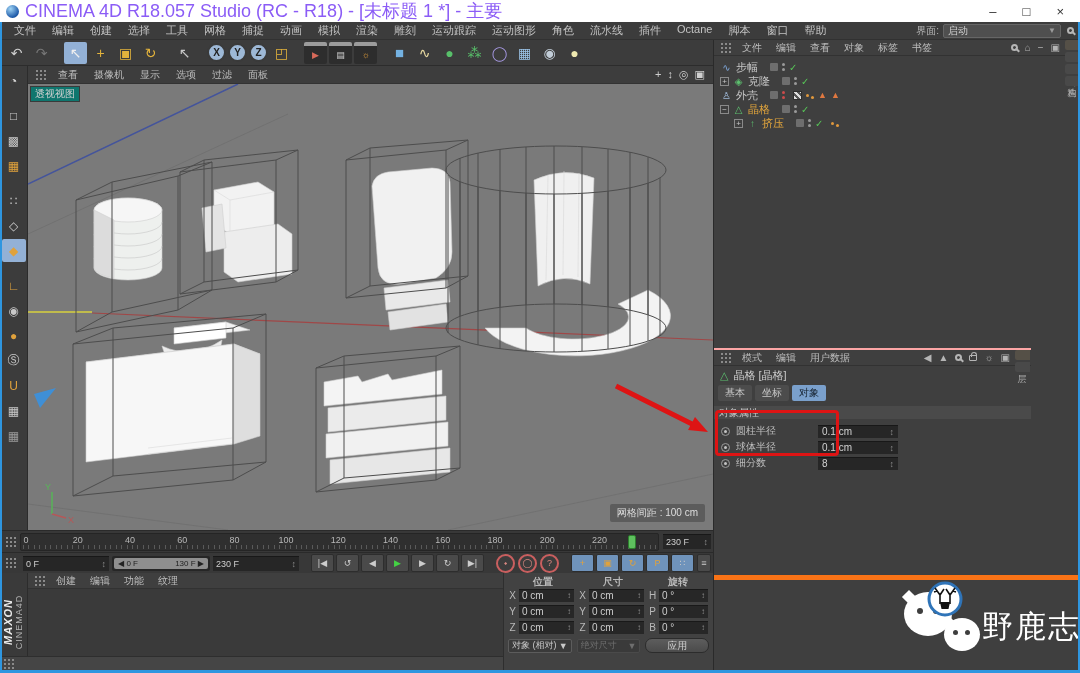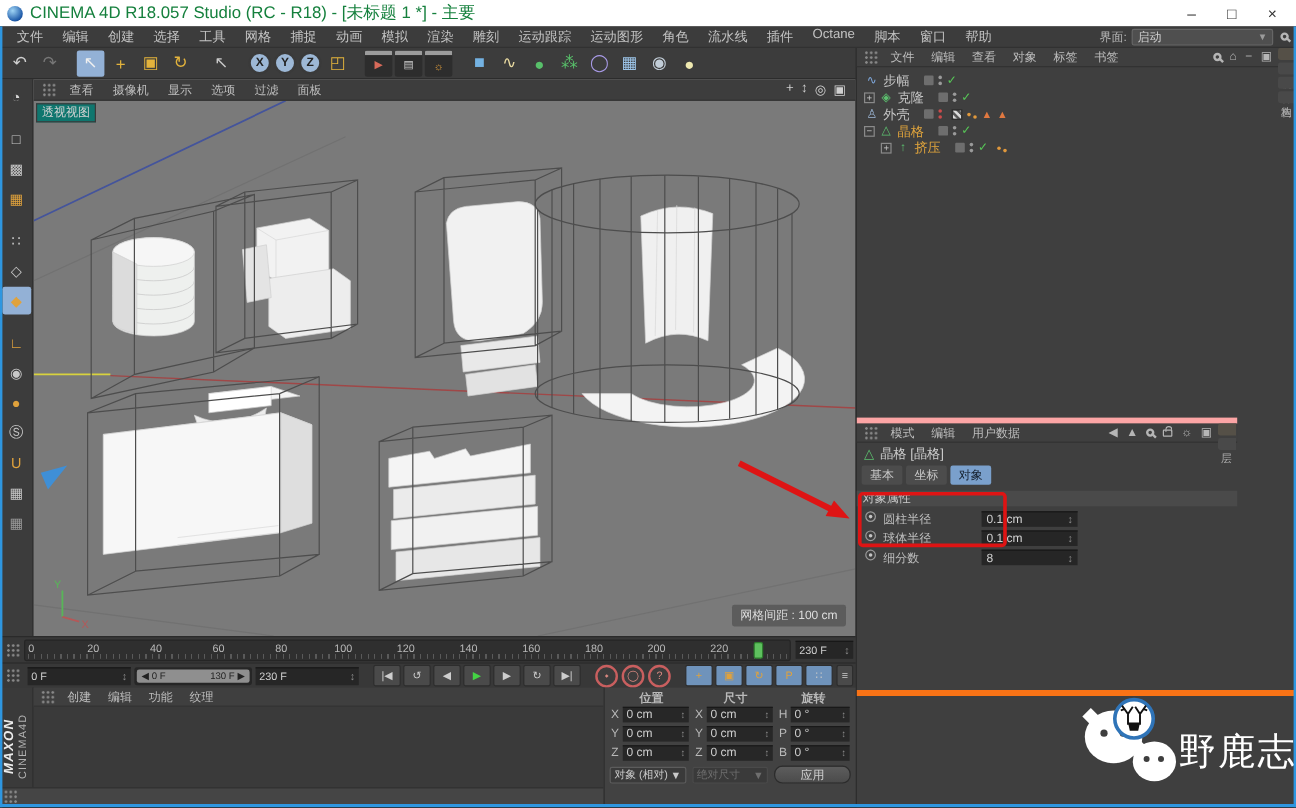--- a/index.html
+++ b/index.html
@@ -2,21 +2,21 @@
 <html><head>
 <meta charset="utf-8">
 <style>
   *{box-sizing:border-box;margin:0;padding:0;}
   html,body{background:#222;}
   body{font-family:"Liberation Sans","DejaVu Sans",sans-serif;}
   .app{position:relative;width:1080px;height:673px;background:#3c3c3c;overflow:hidden;}
   
   .titlebar{position:absolute;left:0;top:0;width:1080px;height:22px;background:#fff;display:flex;align-items:center;padding:0 6px;}
   .appicon{width:13px;height:13px;border-radius:50%;background:radial-gradient(circle at 35% 30%,#9fd4f5,#1d59a8 70%,#0d2c55);margin-right:6px;}
-  .title-text{font-size:14px;color:#15803d;}
+  .title-text{font-size:18px;color:#8b5cf6;}
   .win-controls{margin-left:auto;display:flex;gap:26px;padding-right:10px;color:#333;font-size:13px;}
   .win-controls span{cursor:default;}
   
   .edge-bottom{position:absolute;left:0;top:670px;width:1080px;height:3px;background:#2e96e0;z-index:70;}
   .edge-left{position:absolute;left:0;top:22px;width:2px;height:651px;background:#2e96e0;z-index:70;}
   .edge-right{position:absolute;right:0;top:22px;width:2px;height:651px;background:#2e96e0;z-index:70;}
   
   .menubar{position:absolute;left:0;top:22px;width:1080px;height:18px;background:#3c3c3c;border-bottom:1px solid #313131;display:flex;align-items:center;font-size:11px;color:#c3c3c3;padding:0 6px;}
   .menubar .mi{padding:0 8px;cursor:default;}
   .menubar .spacer{flex:1;}
@@ -69,28 +69,28 @@
   .om-dots.red i{background:#cc4b4b;}
   .om-check{color:#57c457;font-size:10px;margin-right:4px;}
   .om-tags{display:flex;align-items:center;gap:4px;margin-left:4px;}
   .tag-tex{width:9px;height:9px;background-image:linear-gradient(45deg,#ddd 25%,#555 25%,#555 50%,#ddd 50%,#ddd 75%,#555 75%);background-size:6px 6px;border:1px solid #2e2e2e;}
   .tag-phong{width:3px;height:3px;border-radius:50%;background:#e0983c;box-shadow:5px 2px 0 #e0983c;margin-right:5px;}
   .tag-tri{color:#e07840;font-size:9px;font-style:normal;}
   .side-tabs{position:absolute;right:1px;top:0;width:15px;display:flex;flex-direction:column;gap:2px;z-index:6;}
   .side-tab{writing-mode:vertical-rl;background:#494949;border-radius:2px 0 0 2px;color:#ababab;font-size:9px;padding:5px 2px;text-align:center;}
   .side-tab.active{background:#555047;color:#e0a43c;}
   
-  .am{position:absolute;left:0;top:308px;width:317px;height:227px;border-top:5px solid #fca5a5;}
+  .am{position:absolute;left:0;top:308px;width:317px;height:227px;border-top:2px solid #fca5a5;}
   .am-title{display:flex;align-items:center;height:18px;padding:0 6px;font-size:11px;color:#cdcdcd;}
   .am-title .obj-icon{color:#5cbf6e;margin-right:5px;font-size:11px;}
   .am-tabs{display:flex;gap:3px;padding:1px 4px 3px;}
   .am-tab{background:#4c4c4c;color:#c8c8c8;font-size:10px;padding:1px 7px;border-radius:2px;cursor:default;}
   .am-tab.active{background:#7aa0cc;color:#141f2c;}
   .am-section{background:#4a4a4a;color:#c9c9c9;font-size:10px;height:13px;line-height:13px;padding-left:5px;margin:2px 0 4px;}
-  .am-row{display:flex;align-items:flex-start;height:16px;padding-left:7px;font-size:10px;}
+  .am-row{display:flex;align-items:center;height:16px;padding-left:7px;font-size:10px;}
   .am-radio{width:9px;height:9px;border:1px solid #9a9a9a;border-radius:50%;margin-right:6px;position:relative;flex:none;}
   .am-radio::after{content:"";position:absolute;left:2px;top:2px;width:3px;height:3px;border-radius:50%;background:#c4c4c4;}
   .am-label{width:82px;color:#bdbdbd;}
   .am-input{width:80px;height:13px;background:#262626;border-top:1px solid #181818;display:flex;align-items:center;justify-content:space-between;padding:0 4px;color:#d2d2d2;}
   .am-input .spin{color:#8a8a8a;font-size:9px;}
   .am-check{width:9px;height:9px;background:#787878;border:1px solid #4e4e4e;}
   
   .wm{position:absolute;left:0;top:535px;width:367px;height:98px;border-top:5px solid #f97316;}
   .bub{position:absolute;background:#fff;border-radius:50%;}
   .bub::after{content:"";position:absolute;width:10px;height:10px;background:#fff;transform:rotate(45deg);}

